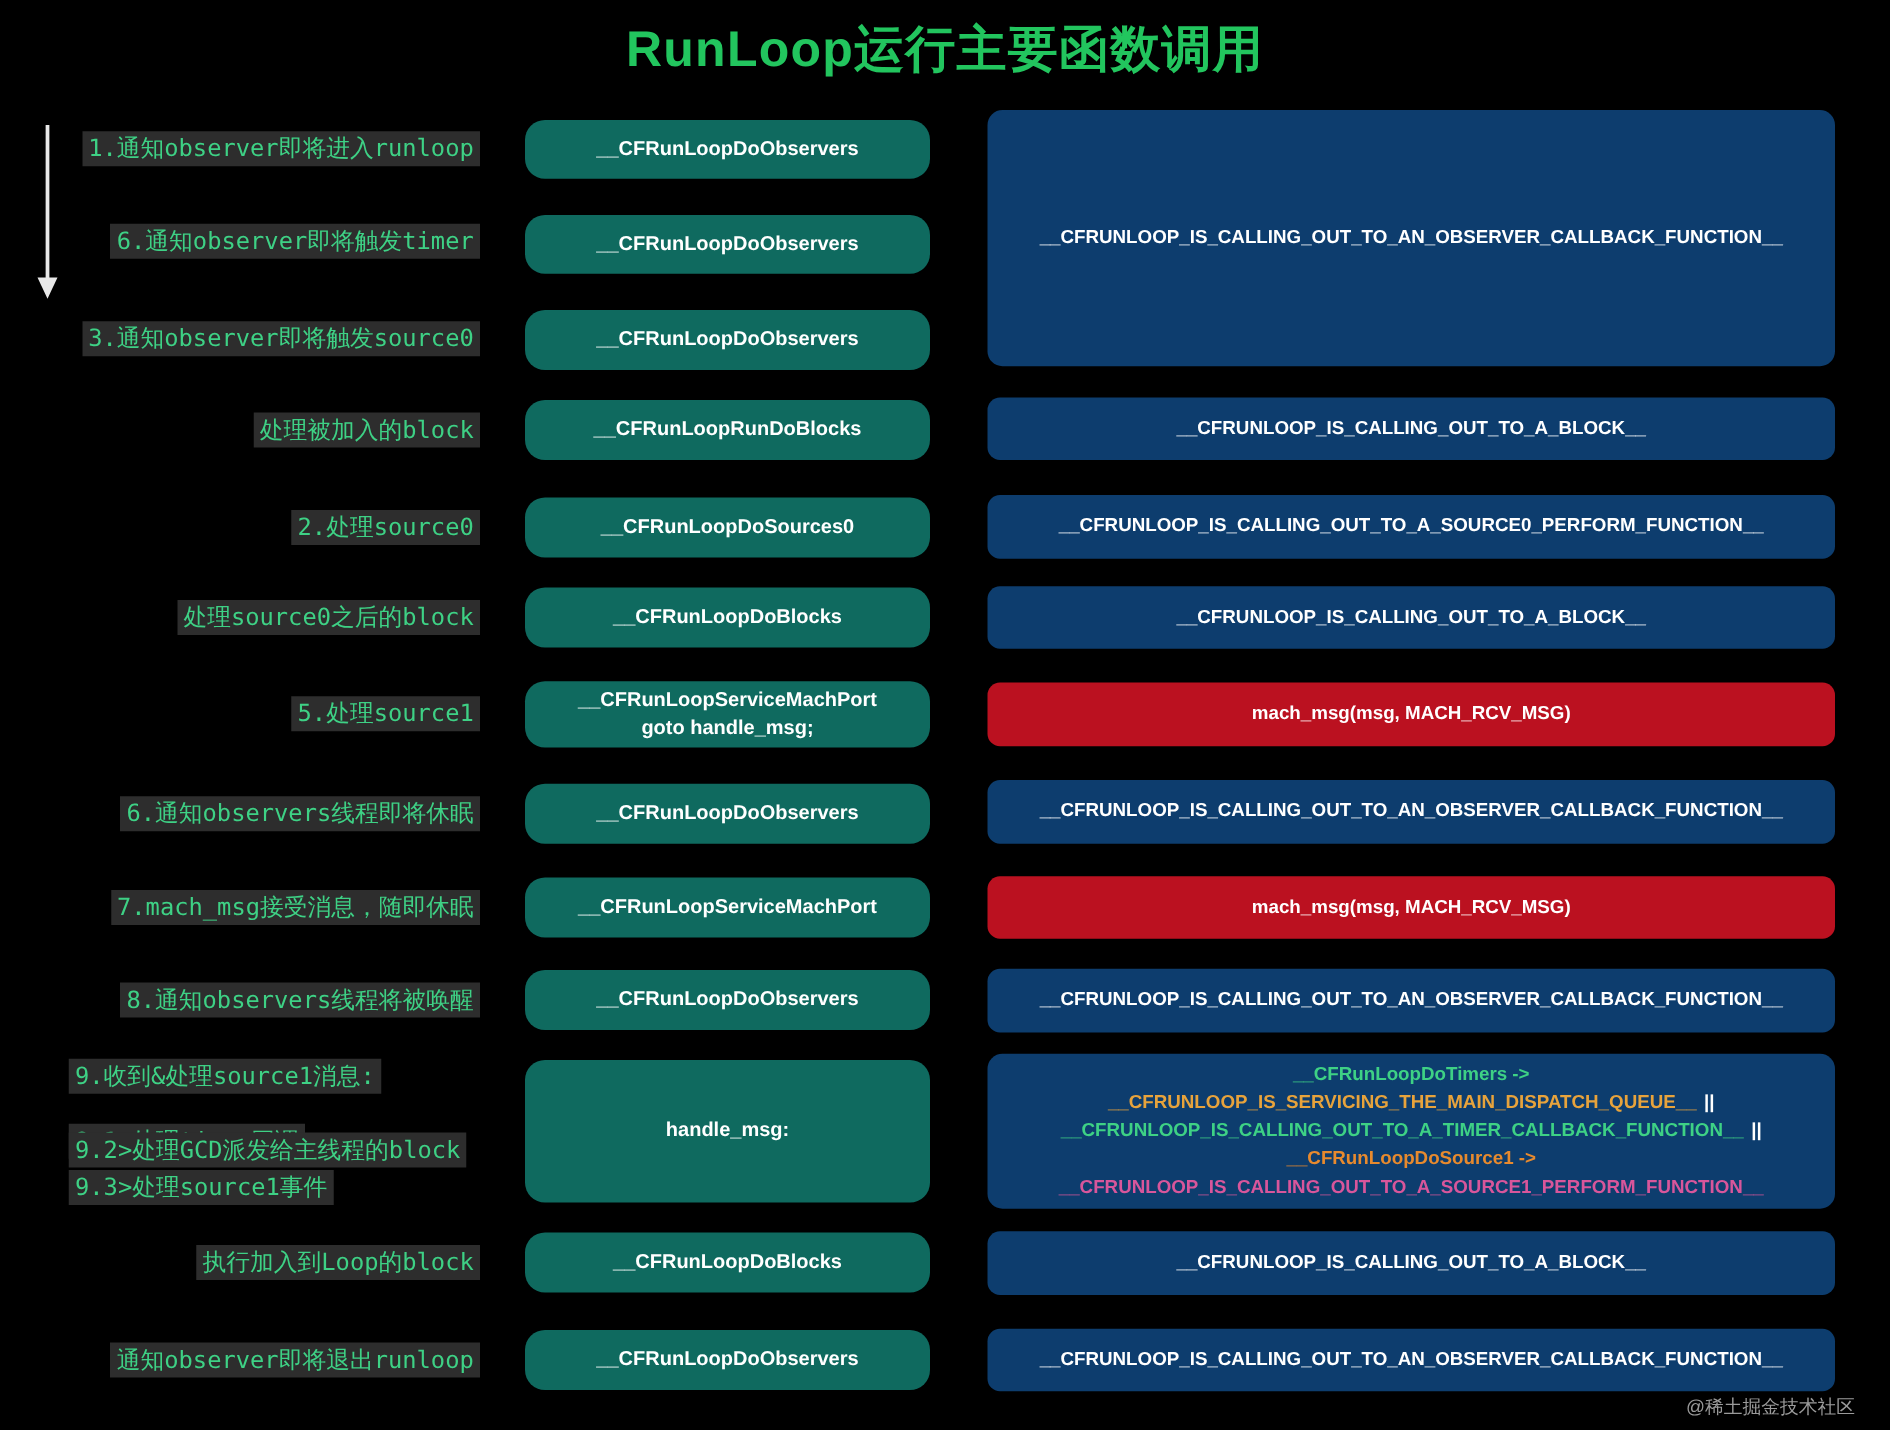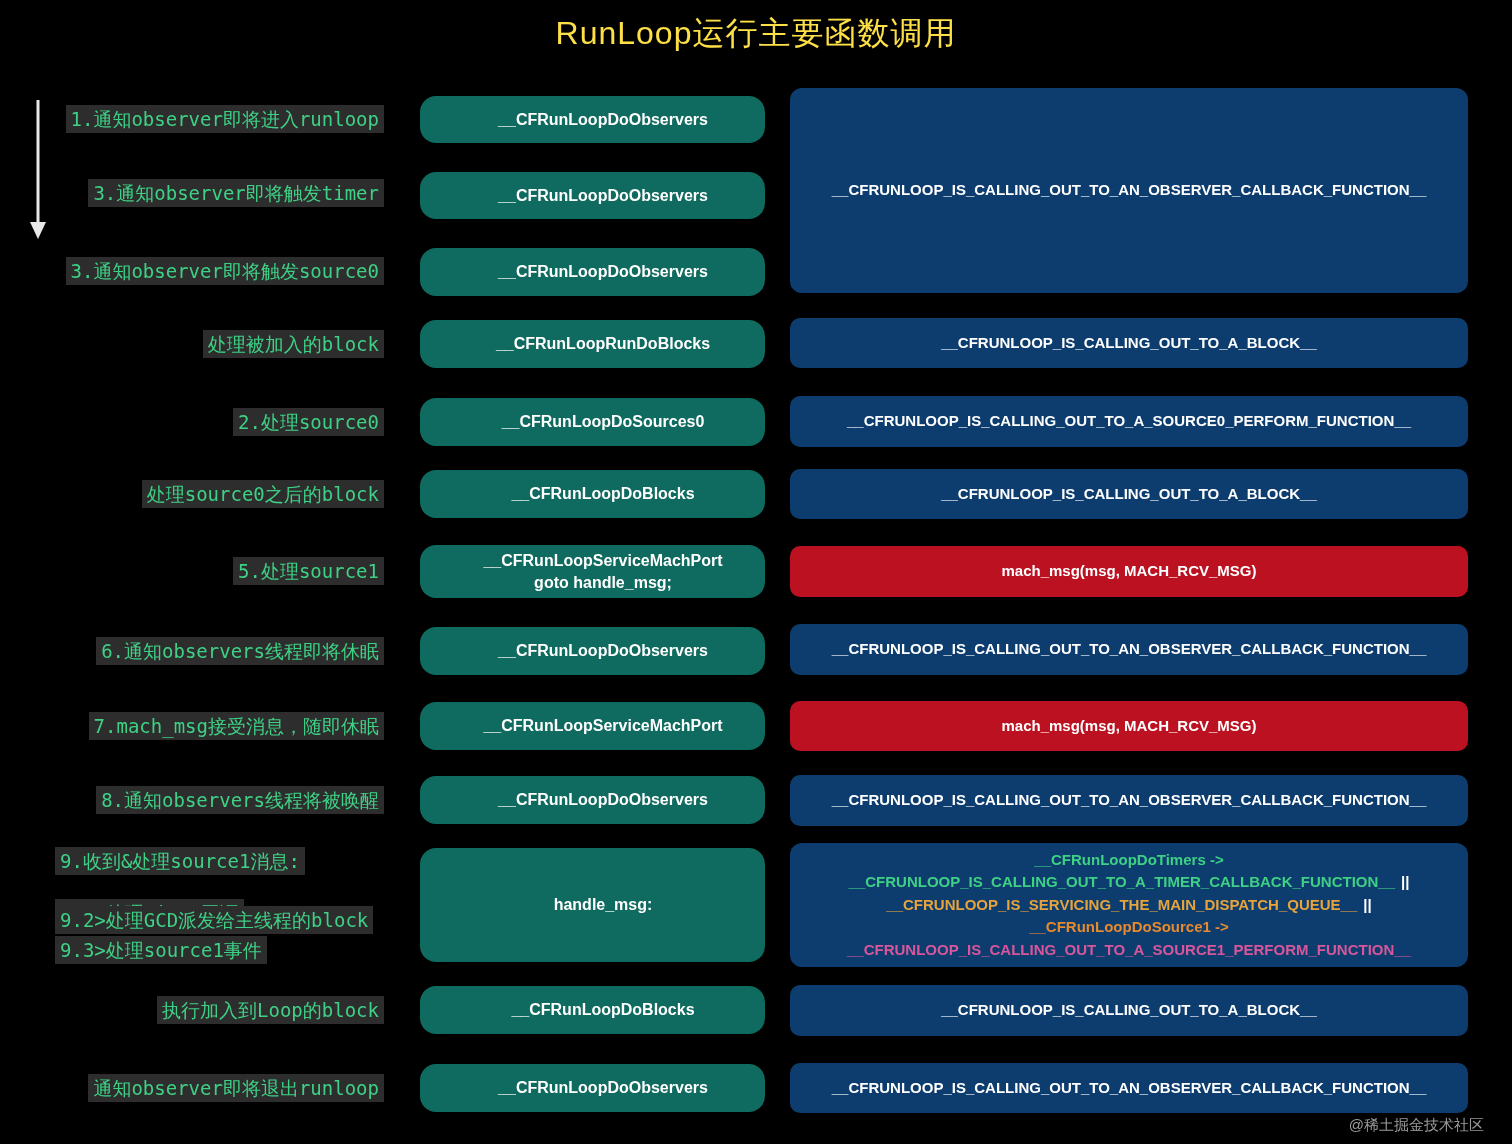--- a/index.html
+++ b/index.html
@@ -6,21 +6,21 @@
   .canvas{
     position:relative;
     width:1512px;height:1144px;
     background:#000;
     overflow:hidden;
     font-family:"Liberation Sans",sans-serif;
   }
   .title{
     position:absolute;top:12px;left:0;width:100%;
     text-align:center;
-    color:#fde047;font-size:32px;font-weight:normal;
+    color:#22c55e;font-size:40px;font-weight:bold;
     letter-spacing:1px;
     margin:0;
   }
   
   .label{
     position:absolute;left:40px;width:344px;
     text-align:right;
     font-family:"DejaVu Sans Mono",monospace;
     font-size:19px;line-height:32px;height:32px;
     white-space:nowrap;
@@ -31,21 +31,21 @@
     padding:3px 5px;
   }
   .label.left-align{text-align:left;left:55px;width:400px;line-height:30px;height:30px;}
   
   .mid{
     position:absolute;left:420px;width:324px;
     background:var(--teal);
     border-radius:16px;
     display:flex;flex-direction:column;align-items:center;justify-content:center;
     color:#fff;font-size:16px;font-weight:bold;
-    text-align:center;line-height:1.35;padding-left:21px;
+    text-align:center;line-height:1.35;
   }
   
   .rbox{
     position:absolute;left:790px;width:678px;
     border-radius:10px;
     display:flex;flex-direction:column;align-items:center;justify-content:center;
     color:#fff;font-size:15px;font-weight:600;
     text-align:center;line-height:1.5;
   }
   .rbox.blue{background:var(--blue);}
@@ -68,21 +68,21 @@
 <div class="canvas">
 
   <h1 class="title">RunLoop运行主要函数调用</h1>
 
   <svg class="flow-arrow" width="20" height="142" viewBox="0 0 20 142" aria-hidden="true">
     <line x1="10" y1="2" x2="10" y2="126" stroke="#e8e8e8" stroke-width="3"></line>
     <polygon points="2,124 18,124 10,141" fill="#e8e8e8"></polygon>
   </svg>
 
   <div class="label" style="top:103px"><span>1.通知observer即将进入runloop</span></div>
-  <div class="label" style="top:177px"><span>3.通知observer即将触发timer</span></div>
+  <div class="label" style="top:177px"><span>6.通知observer即将触发timer</span></div>
   <div class="label" style="top:255px"><span>3.通知observer即将触发source0</span></div>
   <div class="label" style="top:328px"><span>处理被加入的block</span></div>
   <div class="label" style="top:406px"><span>2.处理source0</span></div>
   <div class="label" style="top:478px"><span>处理source0之后的block</span></div>
   <div class="label" style="top:555px"><span>5.处理source1</span></div>
   <div class="label" style="top:635px"><span>6.通知observers线程即将休眠</span></div>
   <div class="label" style="top:710px"><span>7.mach_msg接受消息，随即休眠</span></div>
   <div class="label" style="top:784px"><span>8.通知observers线程将被唤醒</span></div>
   <div class="label left-align" style="top:846px"><span>9.收到&amp;处理source1消息:</span></div>
   <div class="label left-align" style="top:898px"><span>9.1&gt;处理timer回调</span></div>
@@ -153,24 +153,24 @@
   <div class="rbox red" style="top:701px;height:50px">
       <div class="ln">mach_msg(msg, MACH_RCV_MSG)</div>
     </div>
   <div class="rbox blue" style="top:775px;height:51px">
       <div class="ln">__CFRUNLOOP_IS_CALLING_OUT_TO_AN_OBSERVER_CALLBACK_FUNCTION__</div>
     </div>
 
   <div class="rbox blue" style="top:843px;height:124px;border-radius:12px">
     <div class="ln seg-green">__CFRunLoopDoTimers -&gt;</div>
     <div class="ln">
-      <span class="seg-green">__CFRUNLOOP_IS_CALLING_OUT_TO_A_TIMER_CALLBACK_FUNCTION__</span><span class="seg-sep">||</span>
+      <span class="seg-orange">__CFRUNLOOP_IS_SERVICING_THE_MAIN_DISPATCH_QUEUE__</span><span class="seg-sep">||</span>
     </div>
     <div class="ln">
-      <span class="seg-orange">__CFRUNLOOP_IS_SERVICING_THE_MAIN_DISPATCH_QUEUE__</span><span class="seg-sep">||</span>
+      <span class="seg-green">__CFRUNLOOP_IS_CALLING_OUT_TO_A_TIMER_CALLBACK_FUNCTION__</span><span class="seg-sep">||</span>
     </div>
     <div class="ln seg-orange2">__CFRunLoopDoSource1 -&gt;</div>
     <div class="ln seg-pink">__CFRUNLOOP_IS_CALLING_OUT_TO_A_SOURCE1_PERFORM_FUNCTION__</div>
   </div>
 
   <div class="rbox blue" style="top:985px;height:51px">
       <div class="ln">__CFRUNLOOP_IS_CALLING_OUT_TO_A_BLOCK__</div>
     </div>
   <div class="rbox blue" style="top:1063px;height:50px">
       <div class="ln">__CFRUNLOOP_IS_CALLING_OUT_TO_AN_OBSERVER_CALLBACK_FUNCTION__</div>

